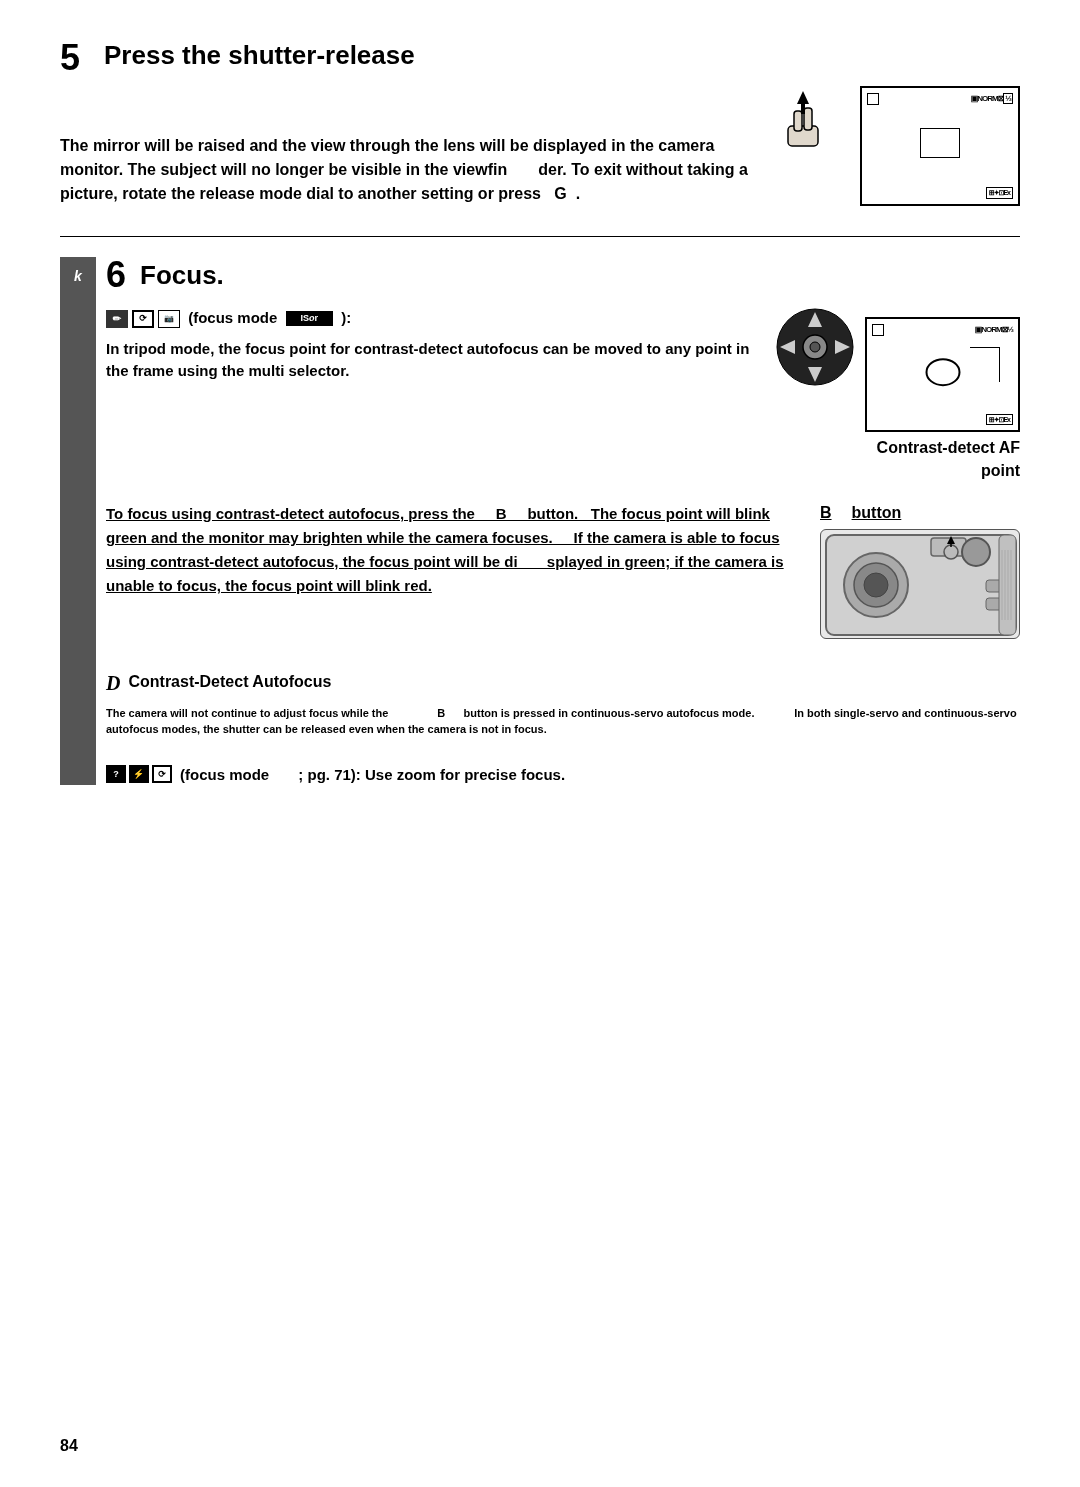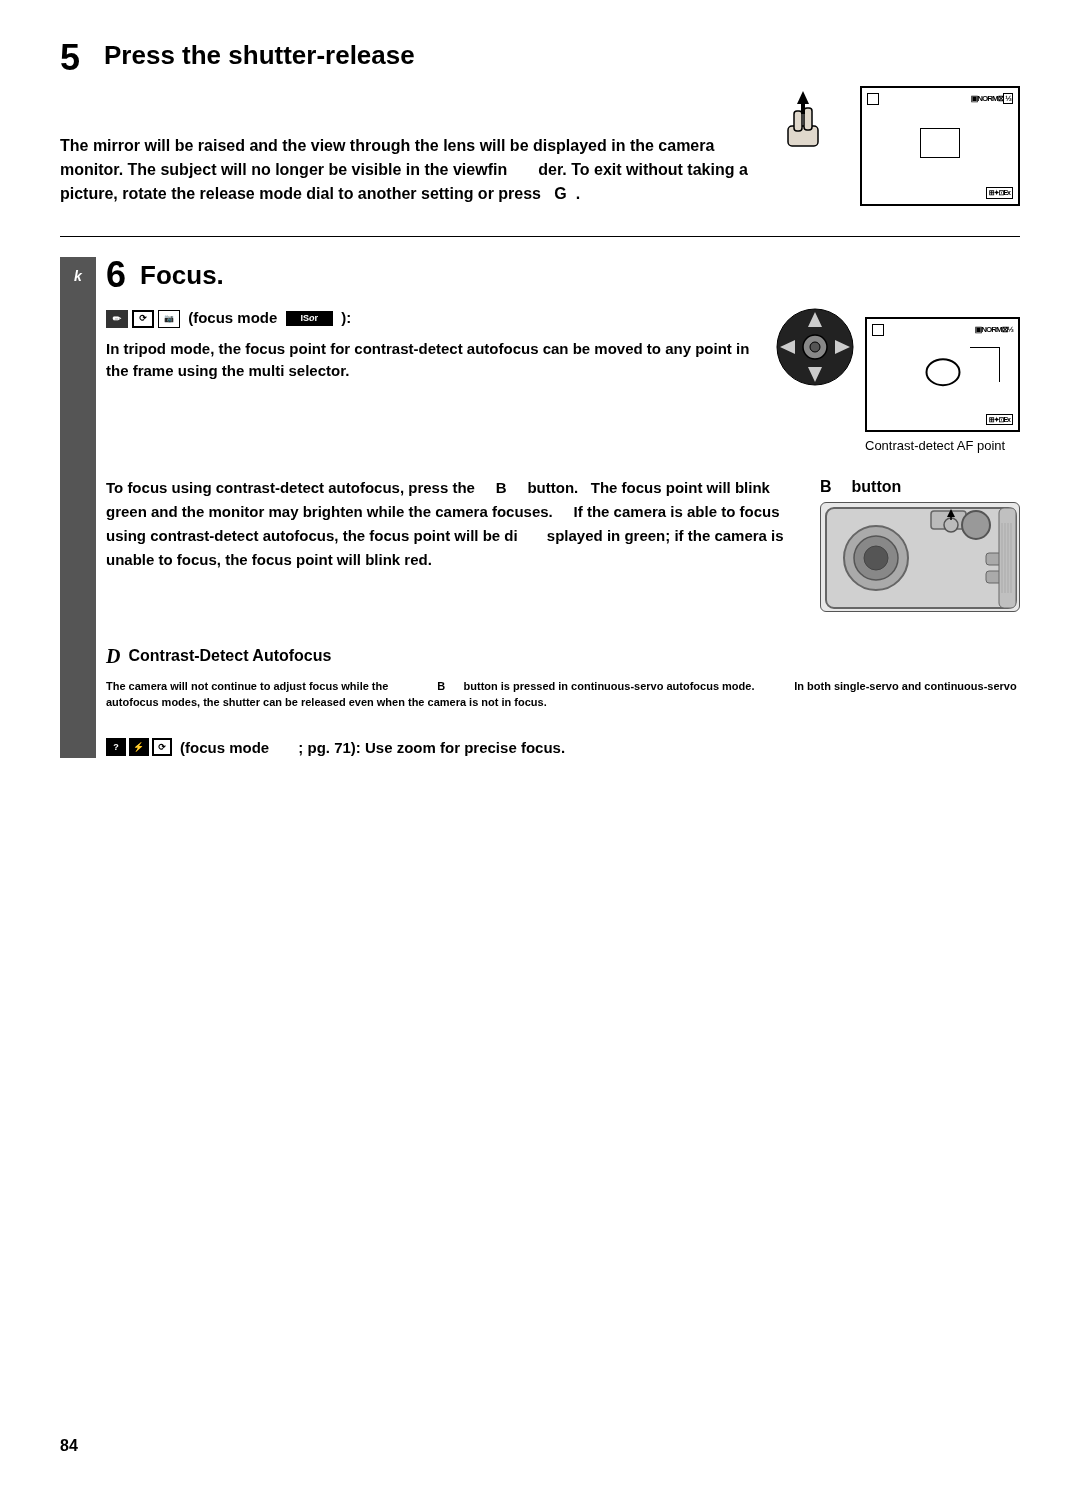--- a/index.html
+++ b/index.html
@@ -249,20 +249,21 @@
       flex-direction: column;
       align-items: center;
       flex-shrink: 0;
     }
 
     
     .b-button-section {
       display: flex;
       gap: 25px;
       margin-top: 0;
+      text-decoration: underline;
     }
 
     .b-button-text {
       flex: 1;
       font-size: 15px;
       font-weight: bold;
       line-height: 1.6;
     }
 
     .b-button-diagram {
@@ -481,21 +482,21 @@
               <div class="mon-top-left"></div>
               <div class="mon-top-right">
                 <span style="font-size:8px;font-weight:bold;">▣NORM⊠½</span>
               </div>
               <div class="monitor-focus-point"></div>
 
               <div style="position:absolute;top:28px;right:18px;width:1px;height:35px;background:#000;"></div>
               <div style="position:absolute;top:28px;right:18px;width:30px;height:1px;background:#000;"></div>
               <div class="mon-bottom-right">⊞✦⊡Ex</div>
             </div>
-            <div class="focus-point-label" style="font-size:13px;font-weight:normal;margin-top:5px;text-align:left;width:155px;">Contrast-detect AF point</div>
+            <div class="focus-point-label" style="font-size:16px;font-weight:bold;margin-top:5px;text-align:right;width:155px;">Contrast-detect AF point</div>
           </div>
         </div>
       </div>
     </div>
 
     <div class="b-button-section">
       <div class="b-button-text">
         <p>
           <strong>To focus using contrast-detect autofocus, press the &nbsp;&nbsp;&nbsp; B &nbsp;&nbsp;&nbsp; button.&nbsp;&nbsp; The focus point will blink green and the monitor may brighten while the camera focuses. &nbsp;&nbsp;&nbsp; If the camera is able to focus using contrast-detect autofocus, the focus point will be di &nbsp;&nbsp;&nbsp;&nbsp;&nbsp; splayed in green; if the camera is unable to focus, the focus point will blink red.</strong>
         </p>

